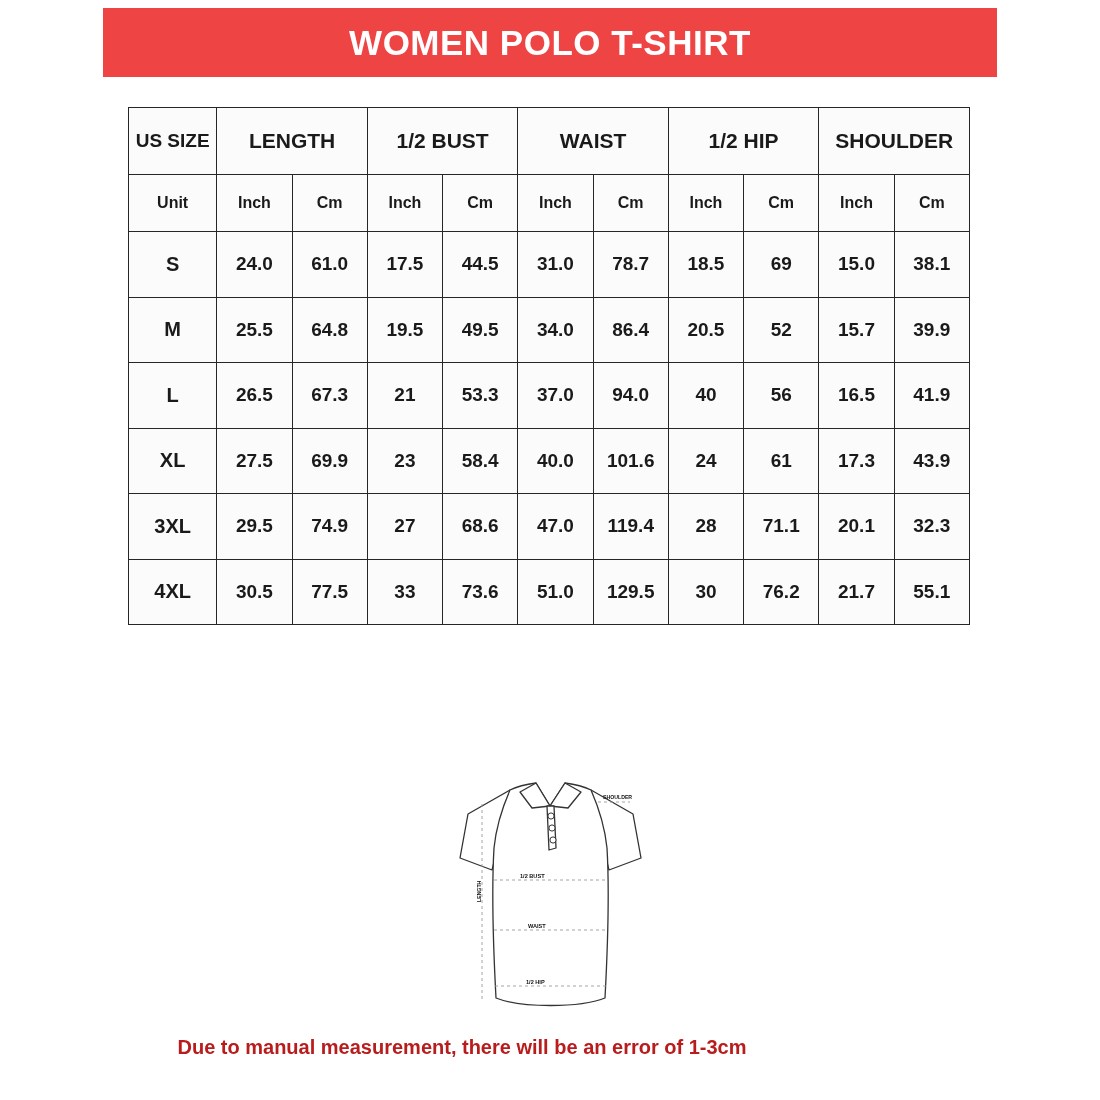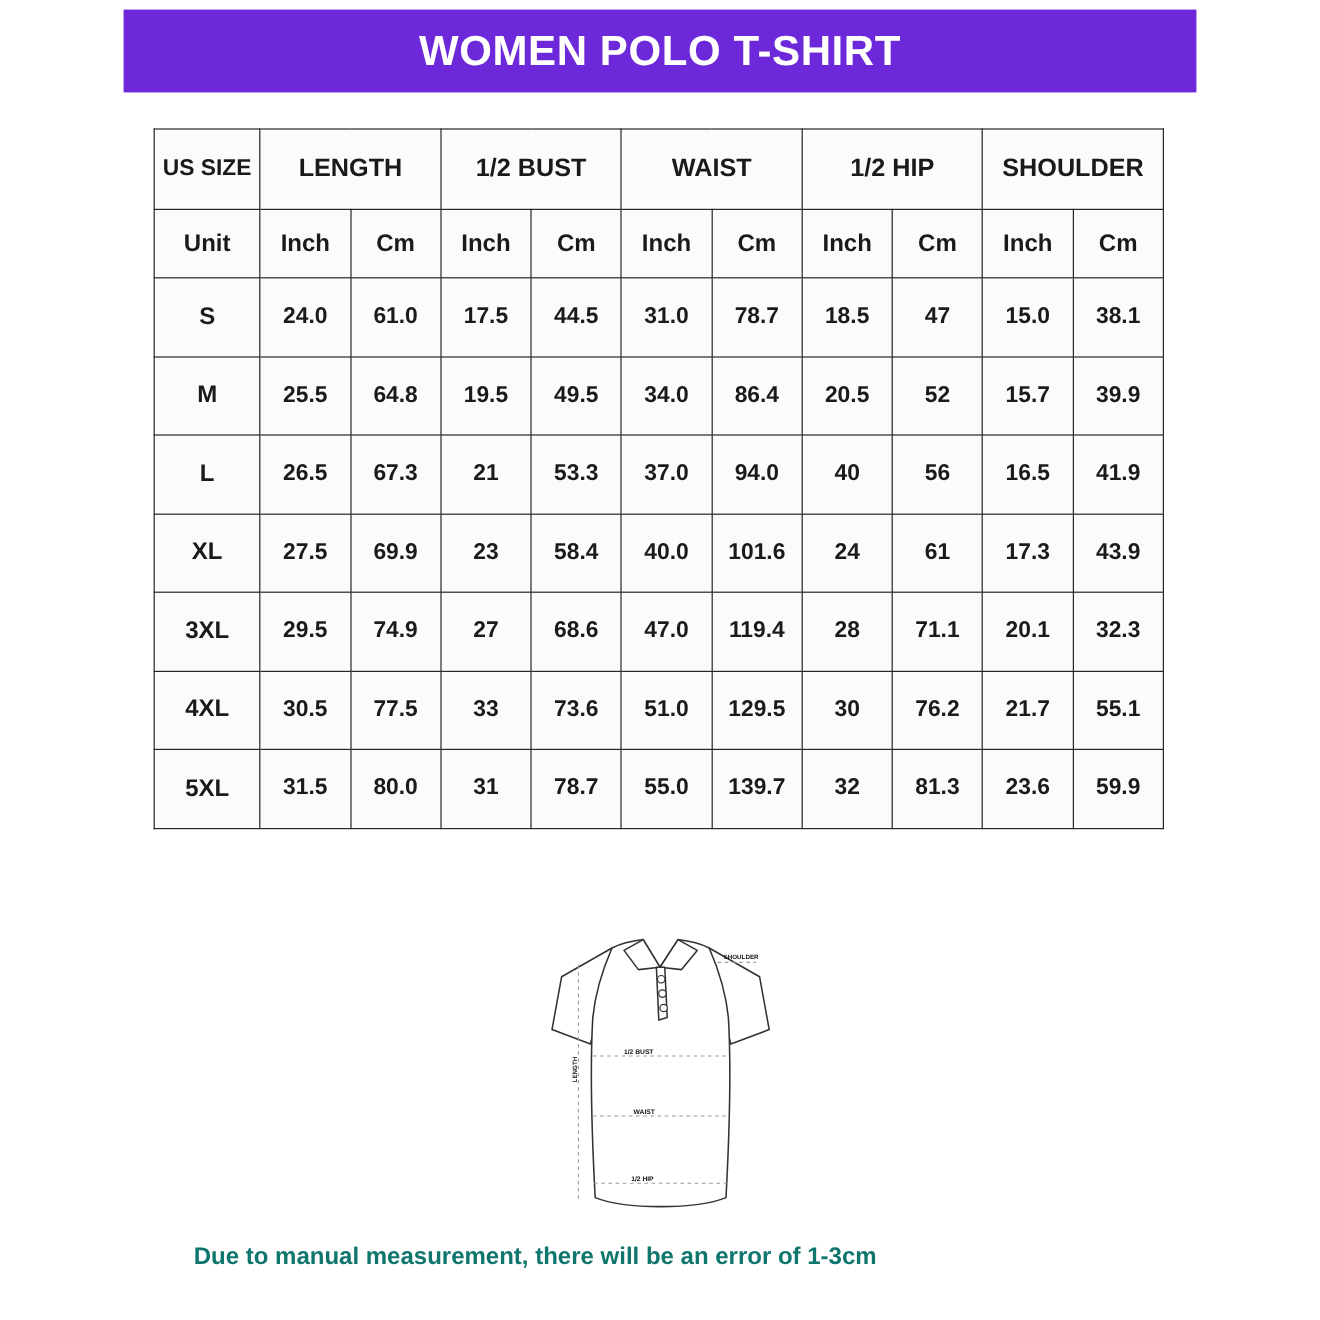--- a/index.html
+++ b/index.html
@@ -21,21 +21,21 @@
     box-sizing: border-box;
   }
 
   
   .banner {
     position: absolute;
     left: 103px;
     top: 8px;
     width: 894px;
     height: 69px;
-    background: #6d28d9;
+    background: #ef4444;
     display: flex;
     align-items: center;
     justify-content: center;
   }
   .banner-title {
     color: #ffffff;
     font-size: 35px;
     font-weight: bold;
     letter-spacing: 0.5px;
     white-space: nowrap;
@@ -64,21 +64,21 @@
   }
   tr.group-row td {
     height: 66px;
     font-size: 21px;
   }
   tr.group-row td.us-size-head {
     font-size: 19px;
   }
   tr.unit-row td {
     height: 56px;
-    font-size: 20px;
+    font-size: 16px;
   }
   tr.data-row td {
     height: 64.5px;
     font-size: 19px;
   }
   tr.data-row td.size-label {
     font-size: 20px;
   }
 
   
@@ -91,25 +91,25 @@
     left: 448px;
     top: 762px;
     width: 205px;
     height: 262px;
   }
   .shirt-wrap svg { display: block; }
 
   
   .footer-note {
     position: absolute;
-    left: 0;
+    left: 16px;
     top: 1036px;
     width: 892px;
     text-align: center;
-    color: #0f766e;
+    color: #b91c1c;
     font-size: 20px;
     font-weight: bold;
   }
 </style>
 </head>
 <body>
 
 <div class="page">
 
   <div class="banner">
@@ -156,21 +156,21 @@
 
         <tr class="data-row">
           <td class="size-label">S</td>
           <td>24.0</td>
           <td>61.0</td>
           <td>17.5</td>
           <td>44.5</td>
           <td>31.0</td>
           <td>78.7</td>
           <td>18.5</td>
-          <td>47</td>
+          <td>69</td>
           <td>15.0</td>
           <td>38.1</td>
         </tr>
 
         <tr class="data-row">
           <td class="size-label">M</td>
           <td>25.5</td>
           <td>64.8</td>
           <td>19.5</td>
           <td>49.5</td>
@@ -232,33 +232,20 @@
           <td>33</td>
           <td>73.6</td>
           <td>51.0</td>
           <td>129.5</td>
           <td>30</td>
           <td>76.2</td>
           <td>21.7</td>
           <td>55.1</td>
         </tr>
 
-        <tr class="data-row">
-          <td class="size-label">5XL</td>
-          <td>31.5</td>
-          <td>80.0</td>
-          <td>31</td>
-          <td>78.7</td>
-          <td>55.0</td>
-          <td>139.7</td>
-          <td>32</td>
-          <td>81.3</td>
-          <td>23.6</td>
-          <td>59.9</td>
-        </tr>
       </tbody>
     </table>
   </div>
 
   <div class="shirt-wrap">
     <svg width="205" height="262" viewBox="0 0 205 262">
       <g fill="#ffffff" stroke="#333333" stroke-width="1.3" stroke-linejoin="round">
 
         <path d="M62 28 L20 52 L12 96 L44 108 L56 62 Z"></path>
 

